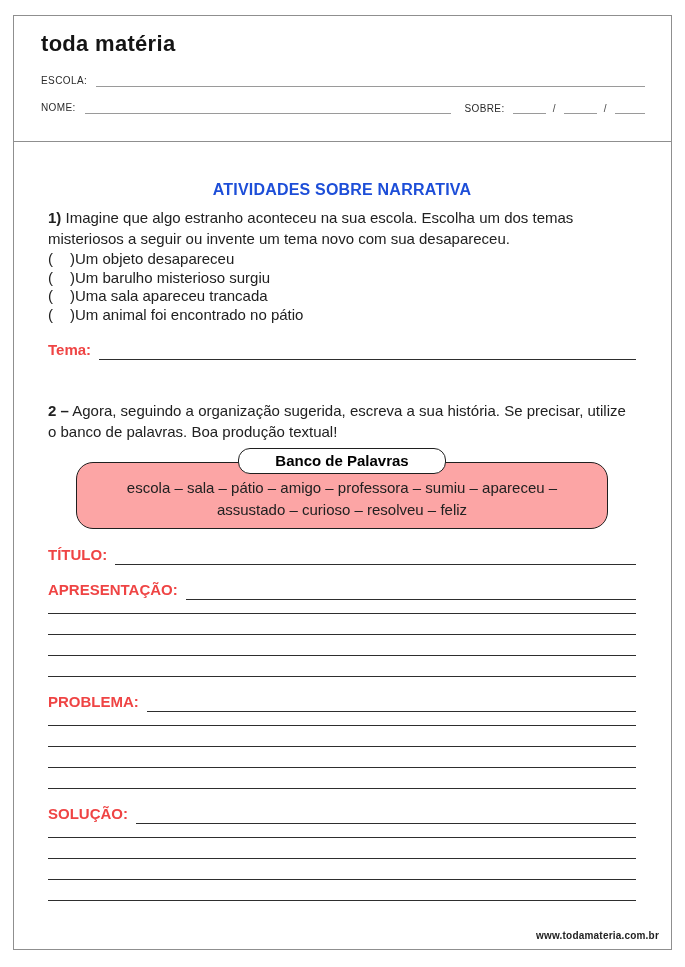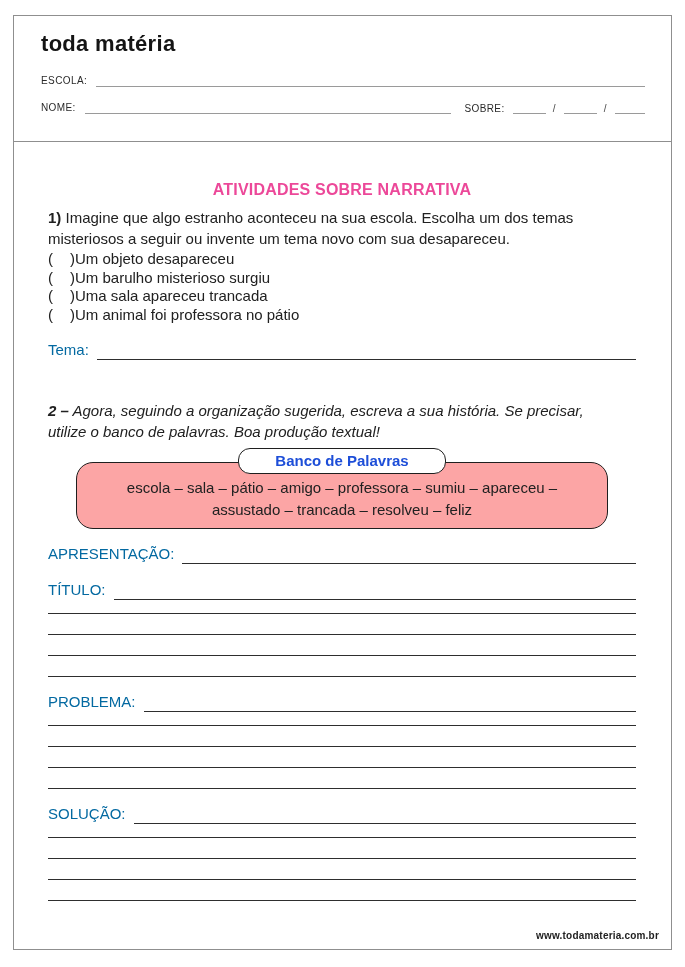--- a/index.html
+++ b/index.html
@@ -21,38 +21,38 @@
   .hdr-row { display:flex; align-items:center; font-size:10px; color:#2a2a2a; letter-spacing:.4px; }
   .school-row { margin-top:17px; }
   .name-row { margin-top:14px; }
   .hdr-line { flex:1 1 auto; height:13px; border-bottom:1.3px solid #9a9a9a; margin-left:9px; }
   .date-group { display:flex; align-items:flex-end; margin-left:13px; }
   .date-blank { width:33px; height:13px; border-bottom:1.3px solid #9a9a9a; margin-left:8px; }
   .date-blank-yr { width:30px; }
   .date-slash { margin-left:7px; color:#4a4a4a; }
   
   .content { padding:0 35px 0 34px; font-size:15px; line-height:21px; color:#212121; }
-  .ws-title { margin-top:37px; text-align:center; font-size:16px; font-weight:700; letter-spacing:.2px; color:#ec4899; }
+  .ws-title { margin-top:37px; text-align:center; font-size:16px; font-weight:700; letter-spacing:.2px; color:#1d4ed8; }
   .q { margin-top:7px; }
   .q1 { max-width:548px; }
-  .q2 { margin-top:40px; max-width:578px;font-style:italic; }
+  .q2 { margin-top:40px; max-width:578px; }
   .q-num { font-weight:700; }
   .options { margin-top:1px; }
   .opt { display:flex; align-items:baseline; line-height:18.7px; }
   .paren-gap { display:inline-block; width:17px; }
   .opt-label { }
   .tema-row { display:flex; align-items:flex-end; margin-top:16px; height:19px; }
-  .bold-label { font-weight:400; color:#0369a1; }
+  .bold-label { font-weight:700; color:#ef4444; }
   .fill-line { flex:1 1 auto; height:15px; border-bottom:1.7px solid #2e2e2e; margin-left:8px; }
   
   .bank-wrap { margin-top:6px; }
   .bank-title {
     position:relative; z-index:2; width:208px; margin:0 auto; background:#ffffff;
     border:1.6px solid #1f1f1f; border-radius:12px; text-align:center;
-    font-weight:700; font-size:15px; padding:1px 0 2px; color:#1d4ed8;
+    font-weight:700; font-size:15px; padding:1px 0 2px; color:#000000;
   }
   .bank-box {
     width:532px; margin:-12px auto 0; border:1.6px solid #1f1f1f; border-radius:17px;
     padding:14px 12px 7px; text-align:center; line-height:22px; background:#fca5a5;
   }
   
   .section-row { display:flex; align-items:flex-end; height:21px; }
   .mt-titulo { margin-top:15px; }
   .mt-section { margin-top:14px; }
   .write-line { height:21px; border-bottom:1.7px solid #2e2e2e; }
@@ -106,47 +106,47 @@
         <div class="opt">
           <span><span>(</span><span class="paren-gap"></span><span>)</span></span>
           <span class="opt-label">Um barulho misterioso surgiu</span>
         </div>
         <div class="opt">
           <span><span>(</span><span class="paren-gap"></span><span>)</span></span>
           <span class="opt-label">Uma sala apareceu trancada</span>
         </div>
         <div class="opt">
           <span><span>(</span><span class="paren-gap"></span><span>)</span></span>
-          <span class="opt-label">Um animal foi professora no pátio</span>
+          <span class="opt-label">Um animal foi encontrado no pátio</span>
         </div>
       </div>
 
       <div class="tema-row">
         <span class="bold-label">Tema:</span>
         <span class="fill-line"></span>
       </div>
 
       <p class="q q2"><b class="q-num">2 –</b>
         <span>Agora, seguindo a organização sugerida, escreva a sua história. Se precisar, utilize o banco de palavras. Boa produção textual!</span></p>
 
       <div class="bank-wrap">
         <div class="bank-title">Banco de Palavras</div>
         <div class="bank-box">
           <div>escola – sala – pátio – amigo – professora – sumiu – apareceu –</div>
-          <div>assustado – trancada – resolveu – feliz</div>
+          <div>assustado – curioso – resolveu – feliz</div>
         </div>
+      </div>
+
+      <div class="section-row mt-titulo">
+        <span class="bold-label">TÍTULO:</span>
+        <span class="fill-line"></span>
       </div>
 
       <div class="section-row mt-section">
         <span class="bold-label">APRESENTAÇÃO:</span>
-        <span class="fill-line"></span>
-      </div>
-
-      <div class="section-row mt-titulo">
-        <span class="bold-label">TÍTULO:</span>
         <span class="fill-line"></span>
       </div>
       <div class="write-line first"></div>
       <div class="write-line"></div>
       <div class="write-line"></div>
       <div class="write-line"></div>
 
       <div class="section-row mt-section">
         <span class="bold-label">PROBLEMA:</span>
         <span class="fill-line"></span>

